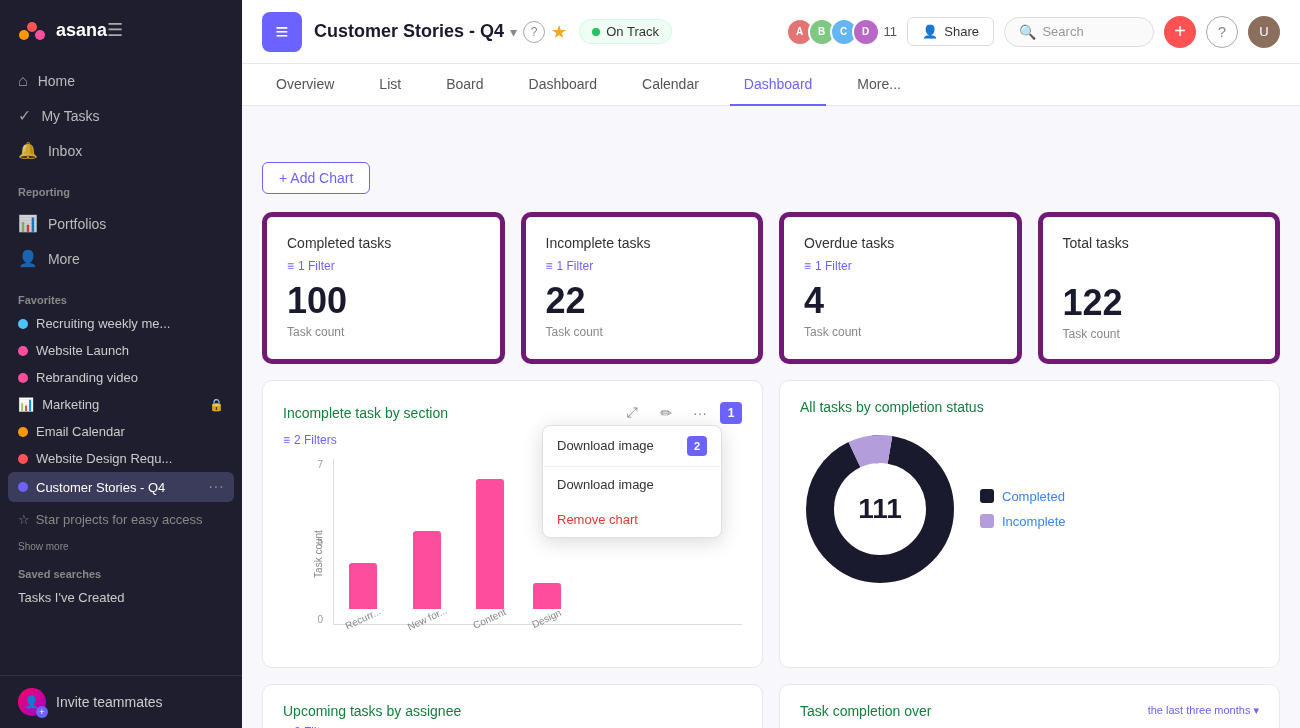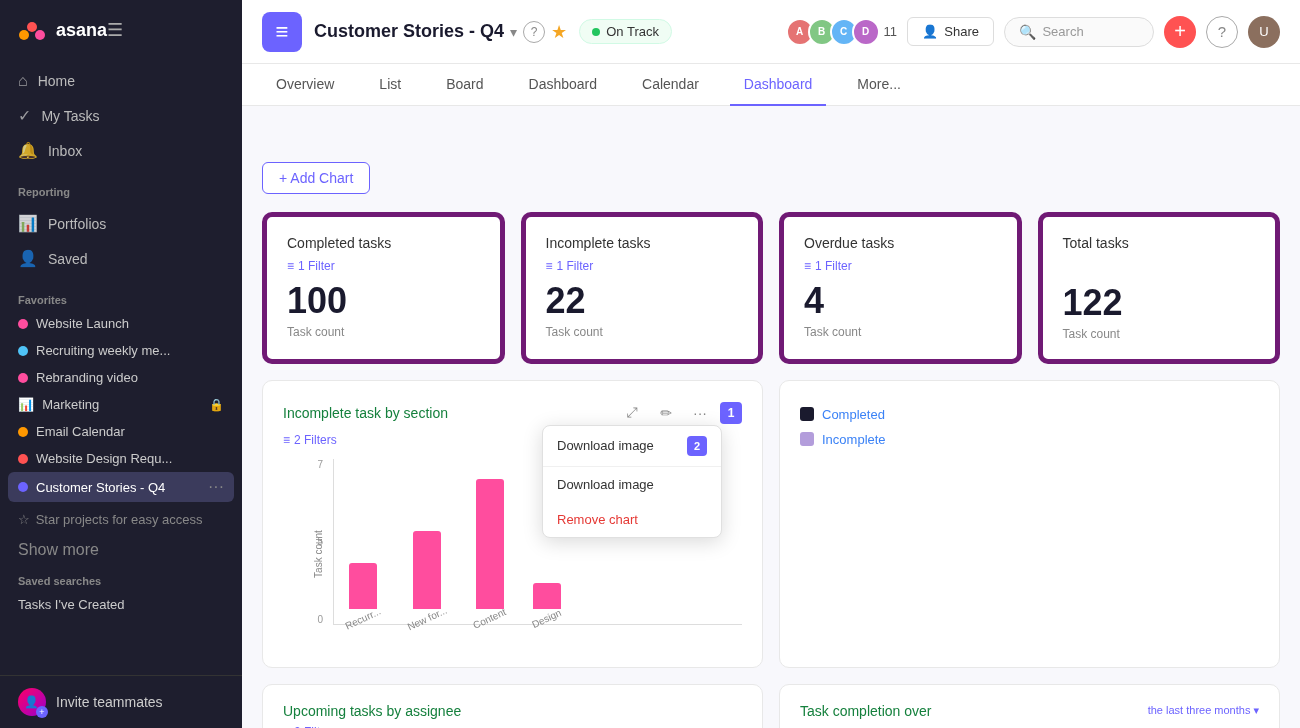--- a/index.html
+++ b/index.html
@@ -92,21 +92,21 @@
     .star-projects {
       padding: 10px 18px;
       font-size: 13px;
       color: #888;
       display: flex;
       align-items: center;
       gap: 6px;
     }
     .show-more {
       padding: 4px 18px 8px;
-      font-size: 16px;
+      font-size: 10px;
       color: #888;
       cursor: pointer;
     }
 
     .saved-searches-section { padding: 8px 18px 4px; }
     .saved-searches-label { font-size: 11px; font-weight: 600; color: #888; }
     .saved-search-item {
       padding: 6px 18px;
       font-size: 13px;
       color: #ccc;
@@ -469,33 +469,33 @@
   </nav>
 
   <div class="sidebar-section-label">Reporting</div>
   <nav class="sidebar-nav">
     <div class="nav-item">
       <span class="nav-icon">📊</span>
       <span>Portfolios</span>
     </div>
     <div class="nav-item">
       <span class="nav-icon">👤</span>
-      <span>Saved</span>
+      <span>More</span>
     </div>
   </nav>
 
   <div class="sidebar-section-label">Favorites</div>
   <div class="favorites-list">
     <div class="fav-item">
+      <div class="fav-dot" style="background:#4fc3f7"></div>
+      <span>Recruiting weekly me...</span>
+    </div>
+    <div class="fav-item">
       <div class="fav-dot" style="background:#ff4d9e"></div>
       <span>Website Launch</span>
-    </div>
-    <div class="fav-item">
-      <div class="fav-dot" style="background:#4fc3f7"></div>
-      <span>Recruiting weekly me...</span>
     </div>
     <div class="fav-item">
       <div class="fav-dot" style="background:#ff4d9e"></div>
       <span>Rebranding video</span>
     </div>
     <div class="fav-item">
       <span style="font-size:13px;">📊</span>
       <span>Marketing</span>
       <span class="lock-icon">🔒</span>
     </div>
@@ -674,21 +674,32 @@
             </div>
             <div style="display:flex;flex-direction:column;align-items:center;gap:4px;">
               <div style="width:28px;height:26px;background:#ff4d9e;border-radius:3px 3px 0 0;"></div>
               <span style="font-size:10px;color:#888;transform:rotate(-25deg);white-space:nowrap;">Design</span>
             </div>
           </div>
         </div>
       </div>
 
       <div class="chart-card">
+        <div class="chart-header">
+          <span class="chart-title">All tasks by completion status</span>
+        </div>
         <div class="donut-section">
+          <div class="donut-wrapper">
+            <svg width="160" height="160" viewBox="0 0 160 160">
+
+              <circle cx="80" cy="80" r="60" fill="none" stroke="#1a1a2e" stroke-width="28" stroke-dasharray="340 20" stroke-dashoffset="-10" transform="rotate(-90 80 80)"></circle>
+              <circle cx="80" cy="80" r="60" fill="none" stroke="#b39ddb" stroke-width="28" stroke-dasharray="37 340" stroke-dashoffset="-350" transform="rotate(-90 80 80)"></circle>
+            </svg>
+            <div class="donut-center">111</div>
+          </div>
           <div class="donut-legend">
             <div class="legend-item">
               <div class="legend-dot" style="background:#1a1a2e;"></div>
               <span>Completed</span>
             </div>
             <div class="legend-item">
               <div class="legend-dot" style="background:#b39ddb;"></div>
               <span>Incomplete</span>
             </div>
           </div>

